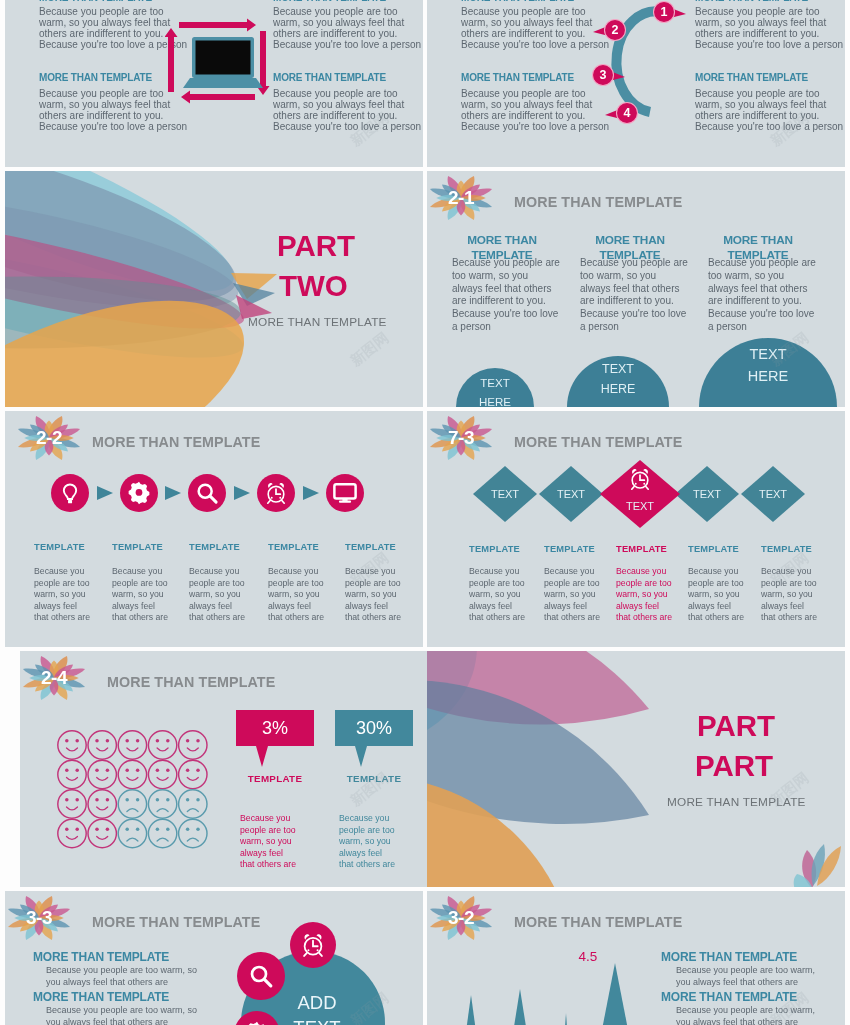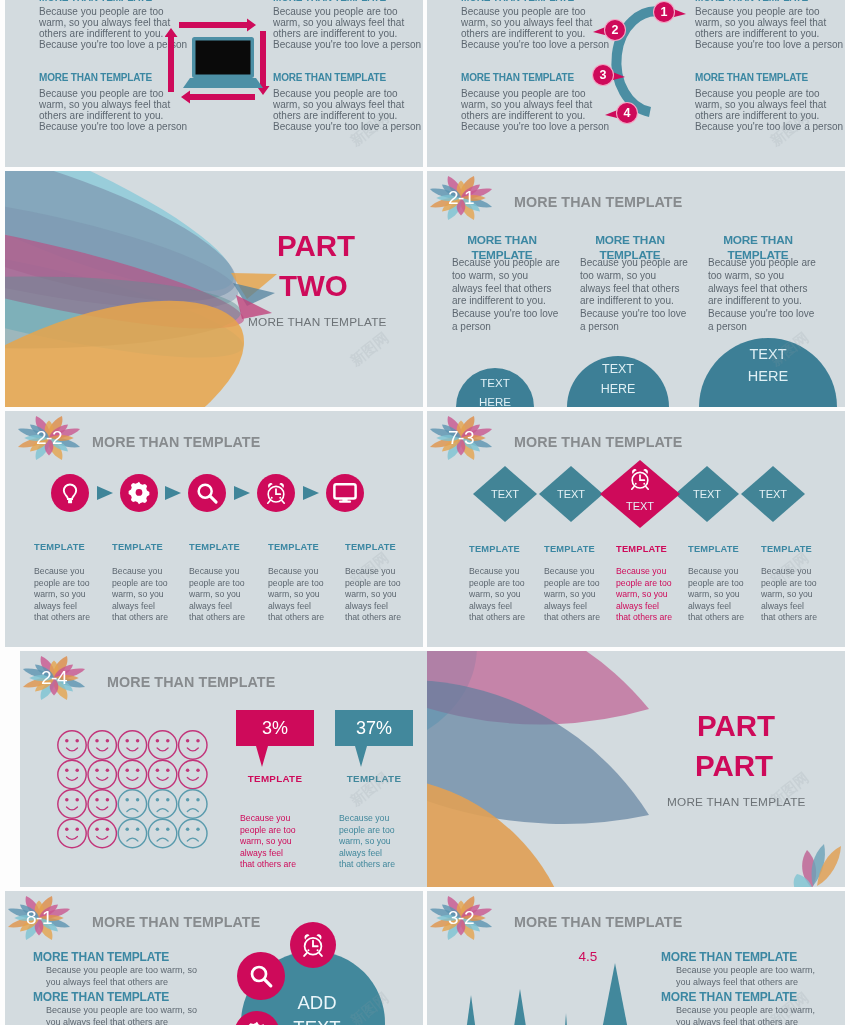--- a/index.html
+++ b/index.html
@@ -7,21 +7,21 @@
   .grid{position:relative;width:850px;height:1025px;background:#fdfdfd;}
   .slide{position:absolute;width:418px;height:236px;background:#d3dbdf;overflow:hidden;}
   .wm{position:absolute;font-family:"DejaVu Sans",sans-serif;font-size:14.5px;font-weight:bold;
       color:rgba(142,154,164,0.16);transform:rotate(-38deg);white-space:nowrap;
       pointer-events:none;}
   .sub-h{color:#3b87a2;font-weight:bold;font-size:10px;letter-spacing:-0.2px;position:absolute;}
   .body-t{color:#5d6770;font-size:10px;line-height:11.05px;position:absolute;white-space:pre-line;}
   .hdr-title{position:absolute;color:#878b8e;font-weight:bold;font-size:14.3px;letter-spacing:0.1px;}
   .flowerwrap{position:absolute;}
   .flowerwrap .num{position:absolute;left:0;top:0;width:100%;height:100%;display:flex;
-      align-items:center;justify-content:center;color:#fff;font-weight:normal;font-size:19px;
+      align-items:center;justify-content:center;color:#fff;font-weight:bold;font-size:19px;
       letter-spacing:-0.5px;}
   .wmlayer{position:absolute;left:0;top:0;width:850px;height:1025px;pointer-events:none;}
 
 </style>
 </head>
 <body>
 
 <div class="grid">
 <div class="slide" id="slide-cycle-laptop" style="left:5px;top:-69px;">
 <div class="sub-h" style="left:34px;top:61px;width:150px">MORE THAN TEMPLATE</div>
@@ -473,21 +473,21 @@
 <div style="position:absolute;left:216px;top:67px;width:78px;text-align:center;color:#fff;font-size:18px">3%</div>
 <div style="position:absolute;left:216px;top:122px;width:78px;text-align:center;color:#ce0a5a;font-weight:bold;font-size:9.8px;letter-spacing:0.3px">TEMPLATE</div>
 <div class="body-t" style="left:220px;top:162px;width:72px;font-size:8.7px;line-height:11.5px;color:#ce0a5a">Because you
 people are too
 warm, so you
 always feel
 that others are</div>
 <svg style="position:absolute;left:315px;top:59px" width="80" height="78" viewBox="0 0 80 78">
         <path d="M0,0 H78 V36 H32 L26,57 L20,36 H0 Z" fill="#42889c"></path>
       </svg>
-<div style="position:absolute;left:315px;top:67px;width:78px;text-align:center;color:#fff;font-size:18px">37%</div>
+<div style="position:absolute;left:315px;top:67px;width:78px;text-align:center;color:#fff;font-size:18px">30%</div>
 <div style="position:absolute;left:315px;top:122px;width:78px;text-align:center;color:#42889c;font-weight:bold;font-size:9.8px;letter-spacing:0.3px">TEMPLATE</div>
 <div class="body-t" style="left:319px;top:162px;width:72px;font-size:8.7px;line-height:11.5px;color:#42889c">Because you
 people are too
 warm, so you
 always feel
 that others are</div>
 </div>
 <div class="slide" id="slide-part-three" style="left:427px;top:651px;">
 <svg style="position:absolute;left:0;top:0" width="418" height="236" viewBox="0 0 418 236">
         <path d="M-5,-5 L50,-5 C 50,30 30,62 -5,82 Z" fill="#8ecbd8" opacity="1"></path>
@@ -518,21 +518,21 @@
             <path d="M0,0 C 5.71,-7.04 6.72,-22.40 0,-32.00 C -6.72,-22.40 -5.71,-7.04 0,0 Z" fill="#c9568f" opacity="0.80" transform="translate(32.00,32.00) rotate(337.5)"></path>
             <path d="M0,0 C 5.00,-5.18 5.89,-16.49 0,-23.55 C -5.89,-16.49 -5.00,-5.18 0,0 Z" fill="#e5a44e" opacity="0.80" transform="translate(32.00,32.00) rotate(0.0)"></path>
             <path d="M0,0 C 5.00,-5.63 5.89,-17.92 0,-25.60 C -5.89,-17.92 -5.00,-5.63 0,0 Z" fill="#c9568f" opacity="0.80" transform="translate(32.00,32.00) rotate(45.0)"></path>
             <path d="M0,0 C 5.00,-5.18 5.89,-16.49 0,-23.55 C -5.89,-16.49 -5.00,-5.18 0,0 Z" fill="#e0934a" opacity="0.80" transform="translate(32.00,32.00) rotate(90.0)"></path>
             <path d="M0,0 C 5.00,-5.63 5.89,-17.92 0,-25.60 C -5.89,-17.92 -5.00,-5.63 0,0 Z" fill="#7dc3d2" opacity="0.80" transform="translate(32.00,32.00) rotate(135.0)"></path>
             <path d="M0,0 C 5.00,-5.18 5.89,-16.49 0,-23.55 C -5.89,-16.49 -5.00,-5.18 0,0 Z" fill="#c9568f" opacity="0.80" transform="translate(32.00,32.00) rotate(180.0)"></path>
             <path d="M0,0 C 5.00,-5.63 5.89,-17.92 0,-25.60 C -5.89,-17.92 -5.00,-5.63 0,0 Z" fill="#e5a44e" opacity="0.80" transform="translate(32.00,32.00) rotate(225.0)"></path>
             <path d="M0,0 C 5.00,-5.18 5.89,-16.49 0,-23.55 C -5.89,-16.49 -5.00,-5.18 0,0 Z" fill="#7dc3d2" opacity="0.80" transform="translate(32.00,32.00) rotate(270.0)"></path>
             <path d="M0,0 C 5.00,-5.63 5.89,-17.92 0,-25.60 C -5.89,-17.92 -5.00,-5.63 0,0 Z" fill="#5d93b0" opacity="0.80" transform="translate(32.00,32.00) rotate(315.0)"></path>
           </g>
-        </svg><div class="num">8-1</div></div>
+        </svg><div class="num">3-3</div></div>
 <div class="hdr-title" style="left:87px;top:23px">MORE THAN TEMPLATE</div>
 <svg style="position:absolute;left:231px;top:55px" width="150" height="181" viewBox="0 0 150 181">
         <circle cx="77" cy="77" r="72" fill="#42889c"></circle>
       </svg>
 <div style="position:absolute;left:262px;top:99px;width:100px;text-align:center;color:#eaf6fa;font-size:18.5px;line-height:25px">
         <div>ADD</div>
         <div>TEXT</div>
       </div>
 <div style="position:absolute;left:285px;top:31px;width:46px;height:46px;border-radius:50%;background:#ce0a5a"></div>
 <div style="position:absolute;left:294px;top:40px;width:28px;height:28px"><svg width="28" height="28" viewBox="0 0 24 24">

